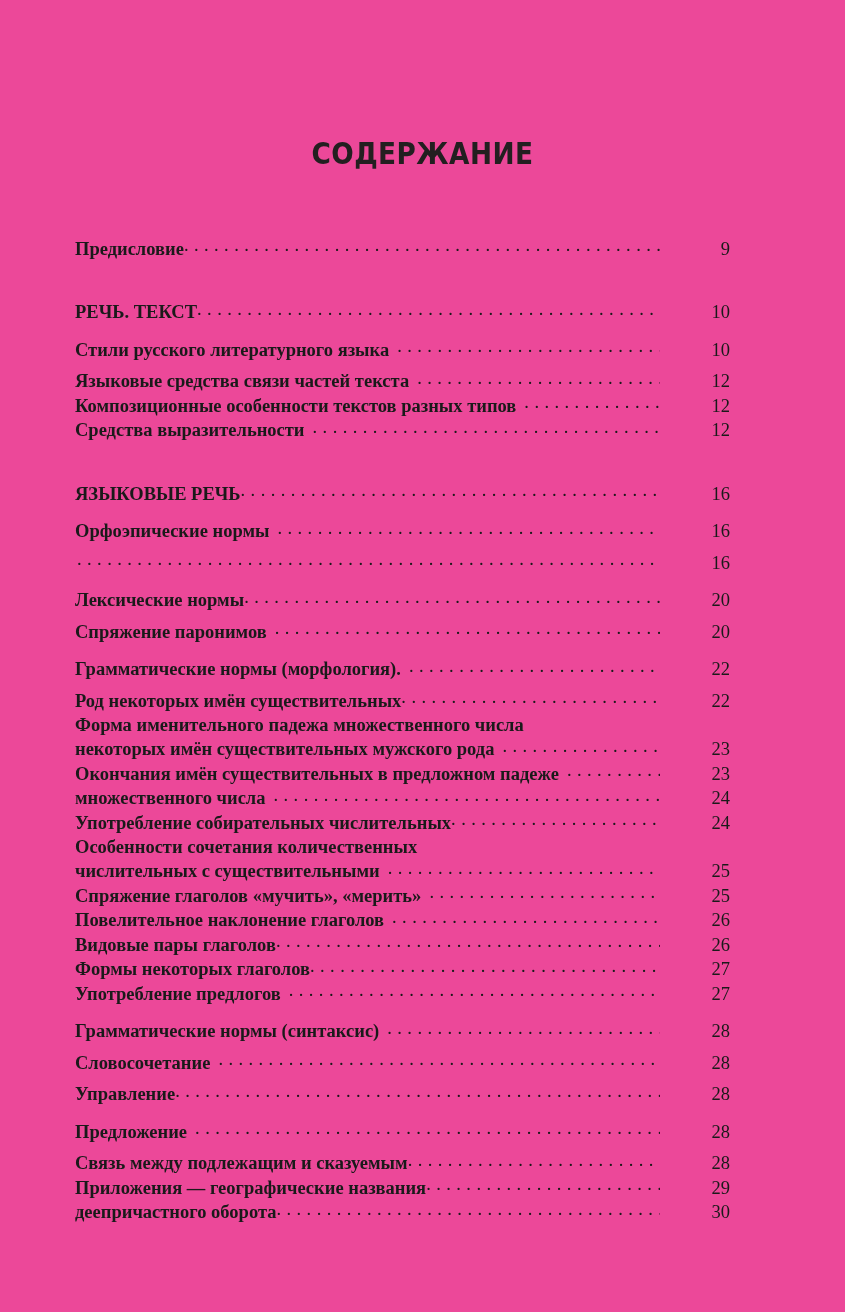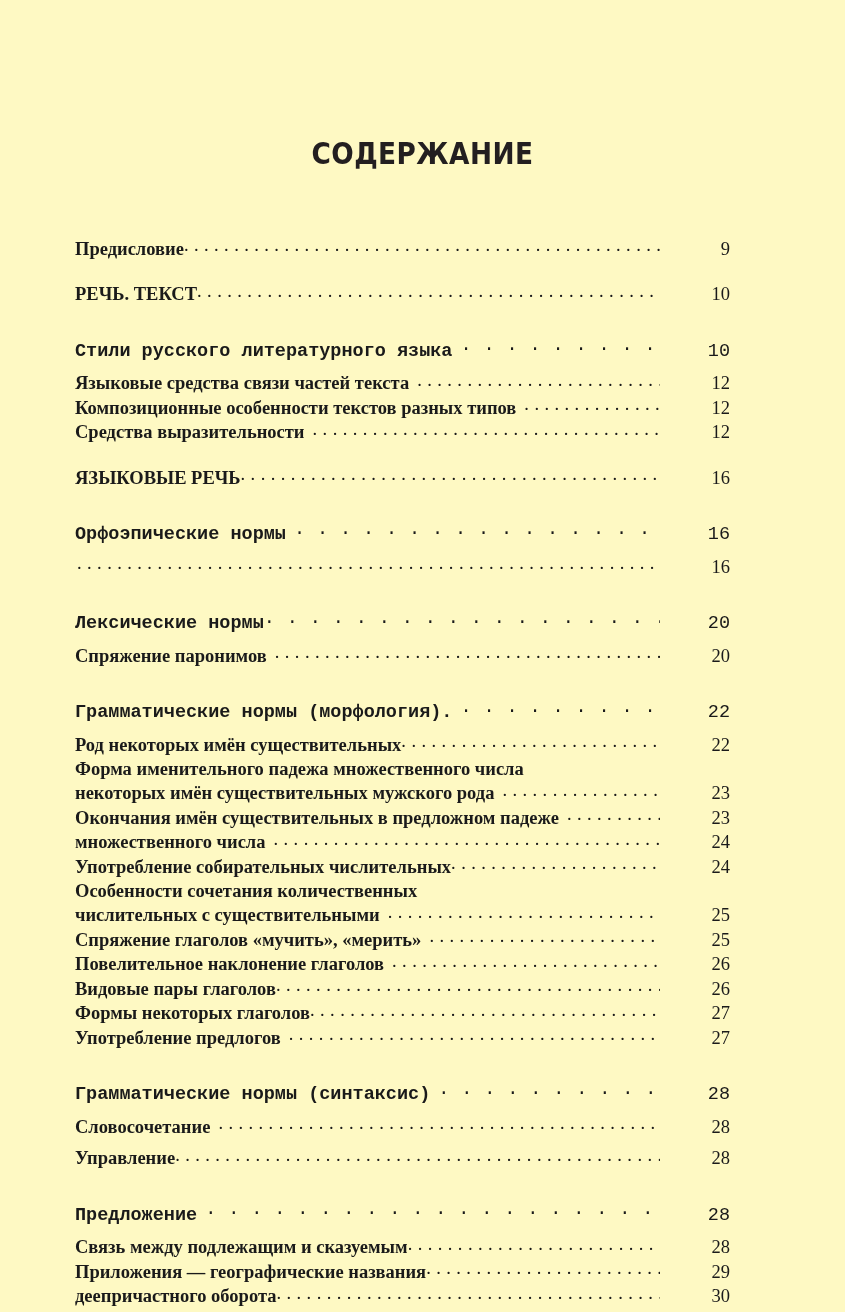--- a/index.html
+++ b/index.html
@@ -14,21 +14,21 @@
     position: relative;
     font-family: "Liberation Serif", "DejaVu Serif", serif;
     color: #1a1a1a;
     overflow: hidden;
   }
 
   
   .page {
     position: absolute;
     inset: 0;
-    background: #fef9c3;
+    background: #ec4899;
   }
 
   
   .toc-title {
     position: absolute;
     top: 136px;
     left: 0;
     width: 845px;
     text-align: center;
     font-family: "DejaVu Sans", "Liberation Sans", sans-serif;
@@ -50,22 +50,22 @@
 
   .toc-row {
     display: flex;
     align-items: baseline;
     font-size: 18.5px;
     line-height: 24px;
     white-space: nowrap;
   }
 
   
-  .gap-lg   { margin-top: 21px; }
-  .gap-md   { margin-top: 31px; font-family: Liberation Mono, monospace; }
+  .gap-lg   { margin-top: 39px; }
+  .gap-md   { margin-top: 13px; }
   .gap-sm   { margin-top: 7px;  }
   .gap-none { margin-top: 0;    }
 
   .toc-label {
     flex: 0 0 auto;
   }
   .toc-label.pad-right { padding-right: 6px; }
 
   
   .w-bold   { font-weight: 700; }

